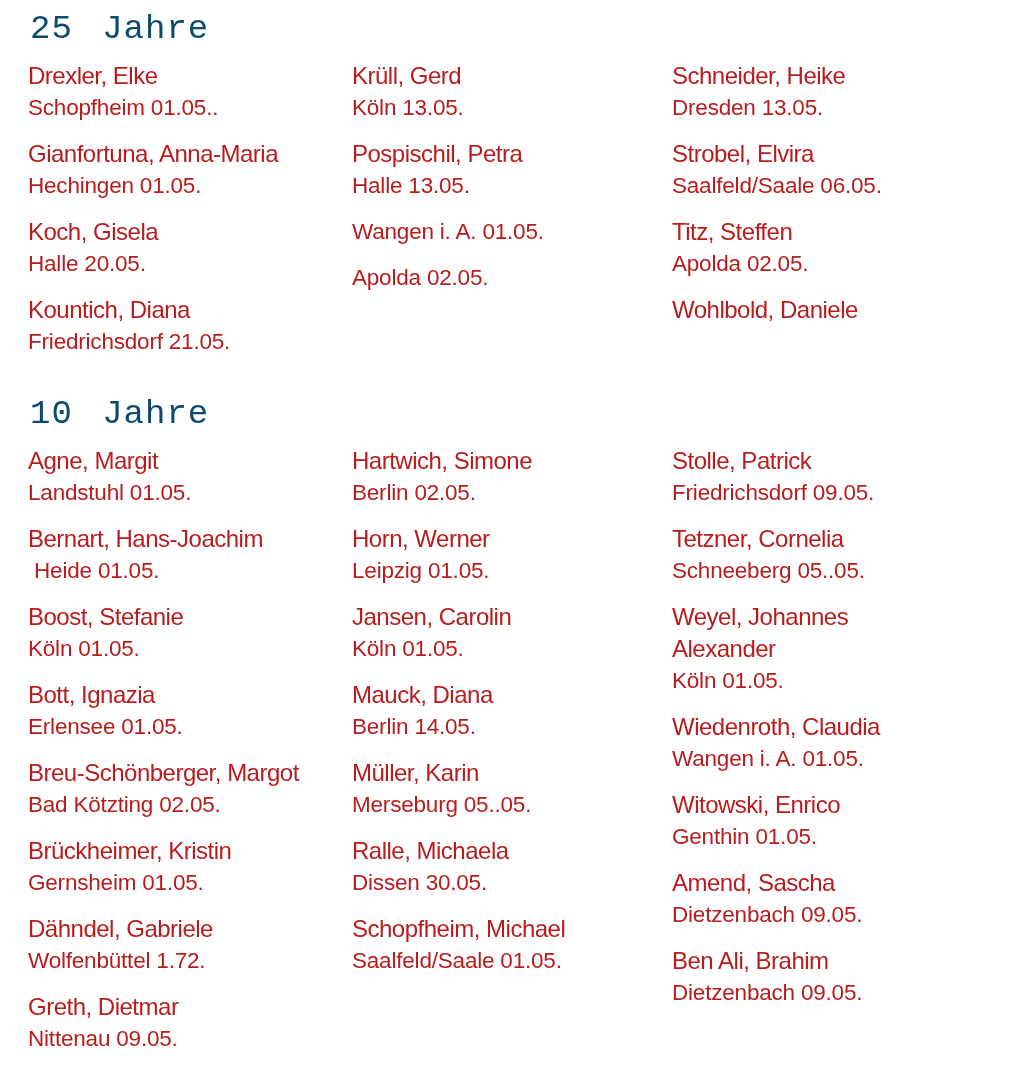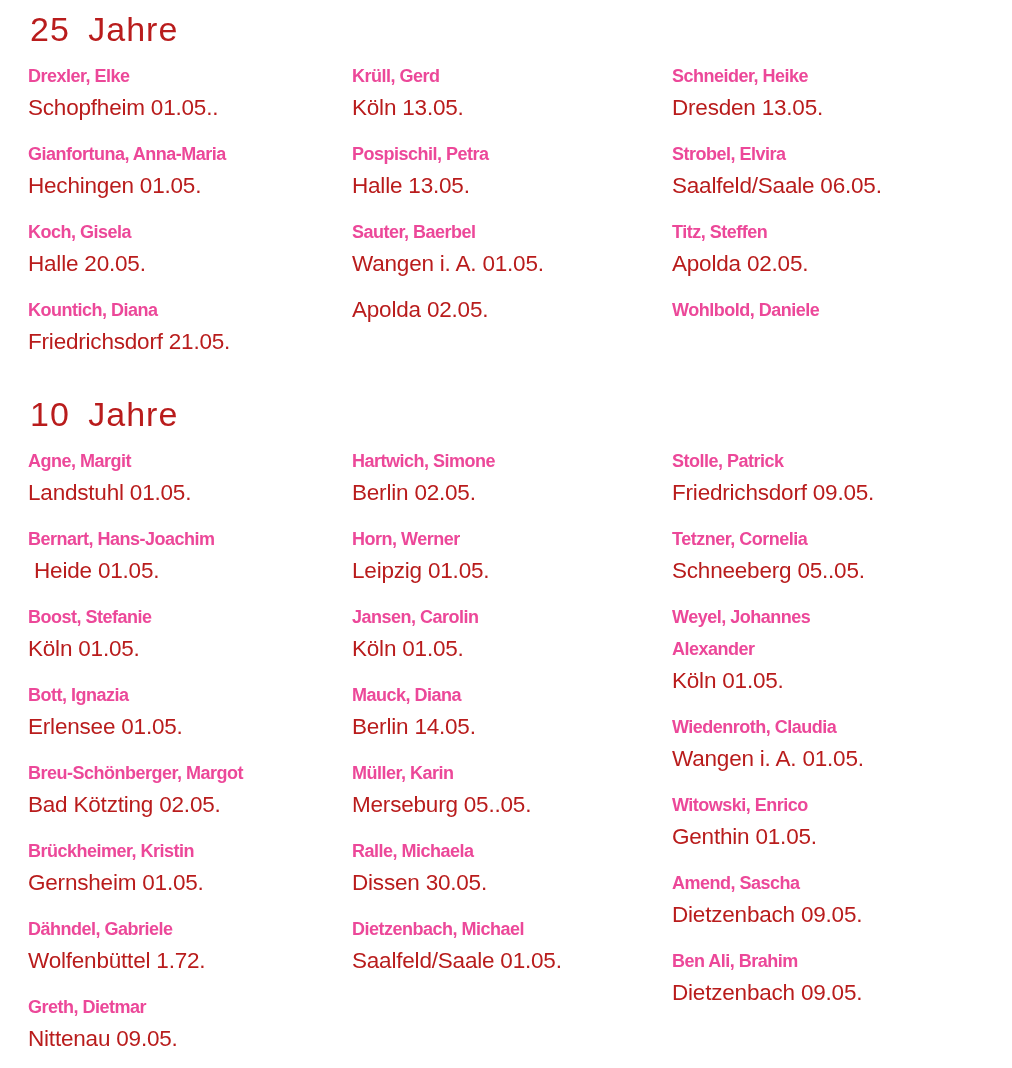--- a/index.html
+++ b/index.html
@@ -12,43 +12,43 @@
     height: 1068px;
     overflow: hidden;
     color: #101010;
     font-family: "Liberation Sans", sans-serif;
     box-sizing: border-box;
     padding: 8px 0 0 28px;
   }
   .section { margin: 0; }
   .section + .section { margin-top: 21px; }
   .section-title {
-    font-family: Liberation Sans, sans-serif;
+    font-family: Liberation Mono, monospace;
     font-weight: 400;
     font-size: 34px;
     line-height: 42px;
     letter-spacing: 1px;
     word-spacing: 8px;
-    color: #b91c1c;
+    color: #0c4a6e;
     margin: 0 0 10px 2px;
   }
   .columns {
     display: grid;
     grid-template-columns: 324px 320px 340px;
     align-items: start;
   }
   .col { min-width: 0; }
   .entry { margin: 0 0 14px 0; }
   .entry .name {
-    font-weight: 700;
-    font-size: 18px;
+    font-weight: 400;
+    font-size: 24px;
     line-height: 32px;
     letter-spacing: -0.5px;
     white-space: pre-wrap;
-    color: #ec4899;
+    color: #b91c1c;
   }
   .entry .detail {
     font-weight: 400;
     font-size: 22.5px;
     line-height: 32px;
     letter-spacing: -0.2px;
     white-space: pre-wrap;
     color: #b91c1c;
   }
 </style>
@@ -79,21 +79,20 @@
       <div class="col">
         <div class="entry">
           <div class="name">Krüll, Gerd</div>
           <div class="detail">Köln 13.05.</div>
         </div>
         <div class="entry">
           <div class="name">Pospischil, Petra</div>
           <div class="detail">Halle 13.05.</div>
         </div>
         <div class="entry">
-          <div class="name">Sauter, Baerbel</div>
           <div class="detail">Wangen i. A. 01.05.</div>
         </div>
         <div class="entry">
           <div class="detail">Apolda 02.05.</div>
         </div>
       </div>
       <div class="col">
         <div class="entry">
           <div class="name">Schneider, Heike</div>
           <div class="detail">Dresden 13.05.</div>
@@ -169,21 +168,21 @@
         </div>
         <div class="entry">
           <div class="name">Müller, Karin</div>
           <div class="detail">Merseburg 05..05.</div>
         </div>
         <div class="entry">
           <div class="name">Ralle, Michaela</div>
           <div class="detail">Dissen 30.05.</div>
         </div>
         <div class="entry">
-          <div class="name">Dietzenbach, Michael</div>
+          <div class="name">Schopfheim, Michael</div>
           <div class="detail">Saalfeld/Saale 01.05.</div>
         </div>
       </div>
       <div class="col">
         <div class="entry">
           <div class="name">Stolle, Patrick</div>
           <div class="detail">Friedrichsdorf 09.05.</div>
         </div>
         <div class="entry">
           <div class="name">Tetzner, Cornelia</div>

